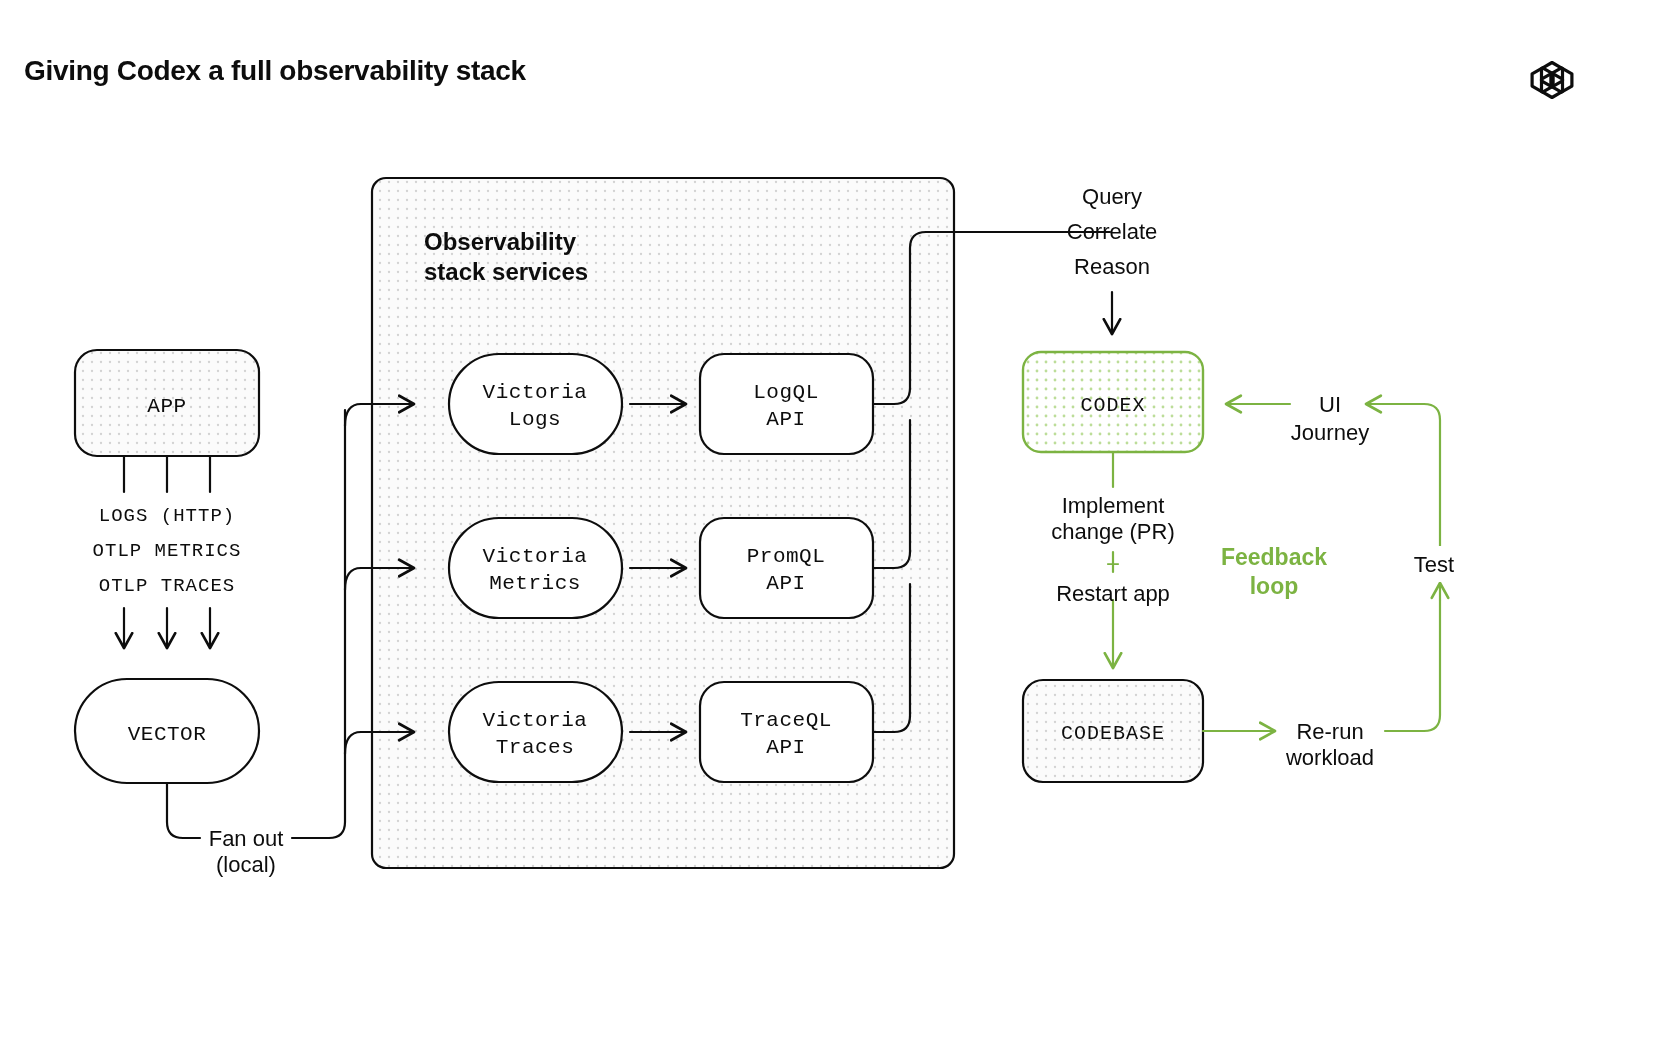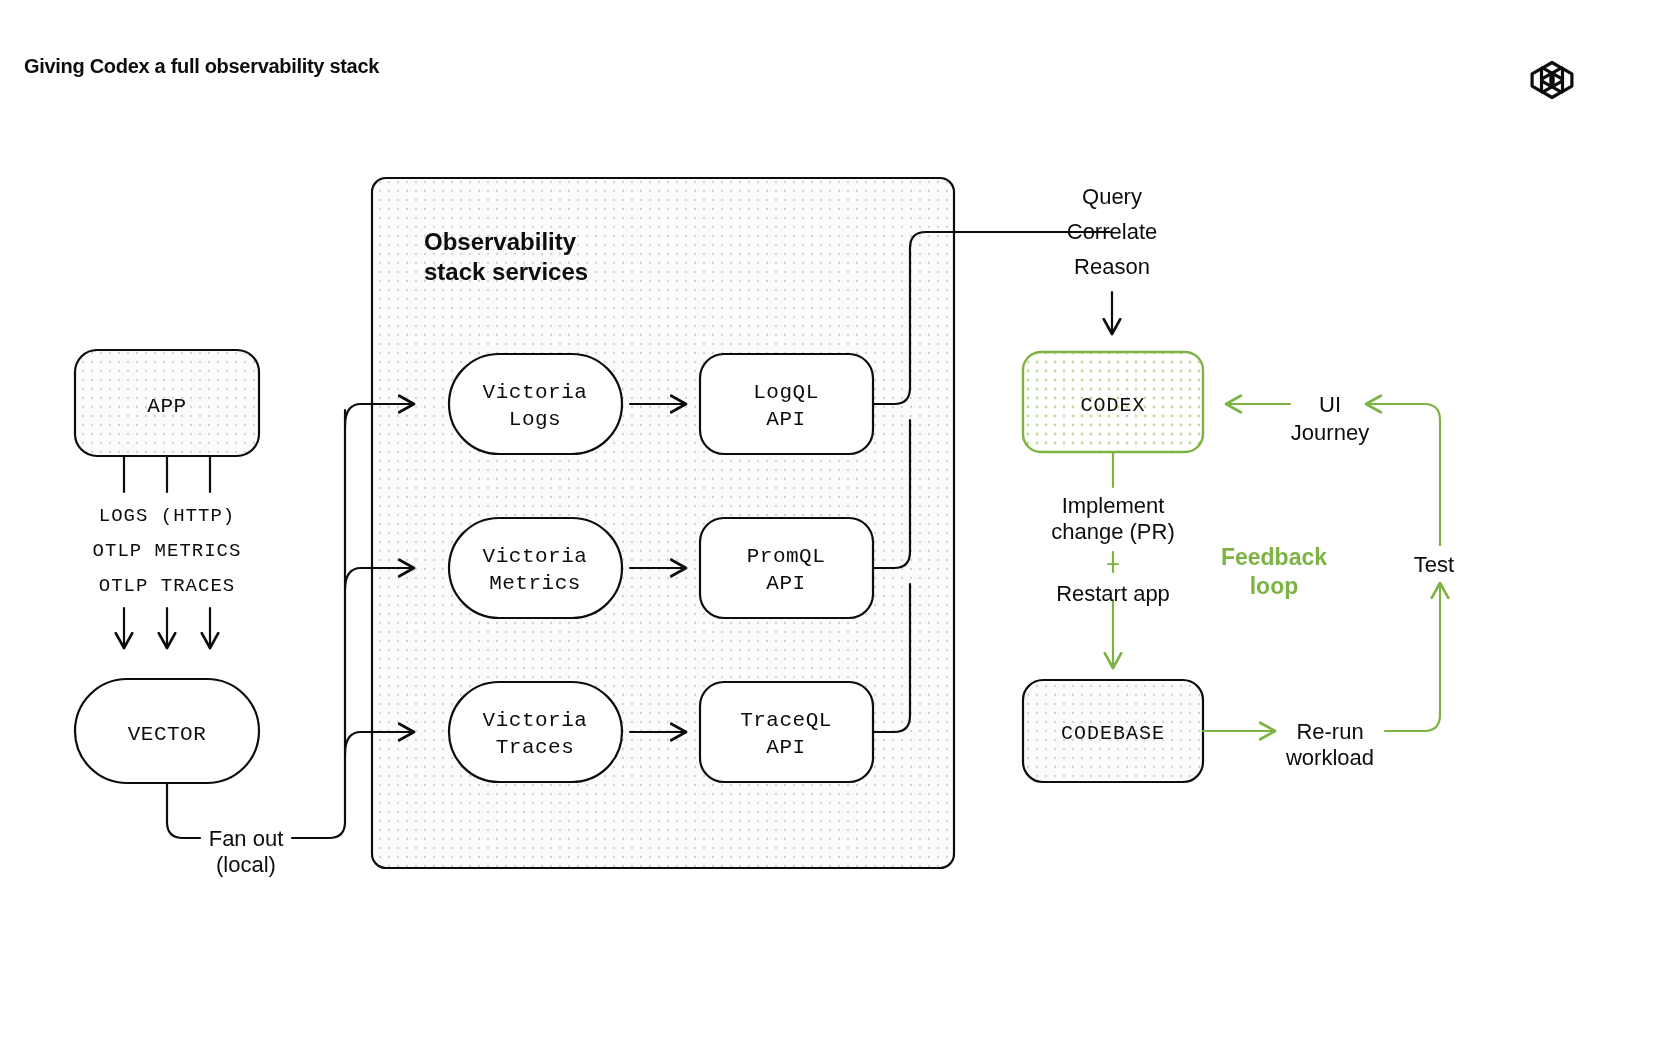--- a/index.html
+++ b/index.html
@@ -18,21 +18,21 @@
   #slide {
     position: relative;
     width: 1660px;
     height: 1038px;
     background: #ffffff;
   }
   #page-title {
     position: absolute;
     left: 24px;
     top: 55px;
-    font-size: 20px;
+    font-size: 28px;
     font-weight: 700;
     letter-spacing: -0.3px;
     color: #0d0d0d;
     white-space: nowrap;
   }
   #brand-logo {
     position: absolute;
     left: 1524px;
     top: 52px;
     width: 56px;

